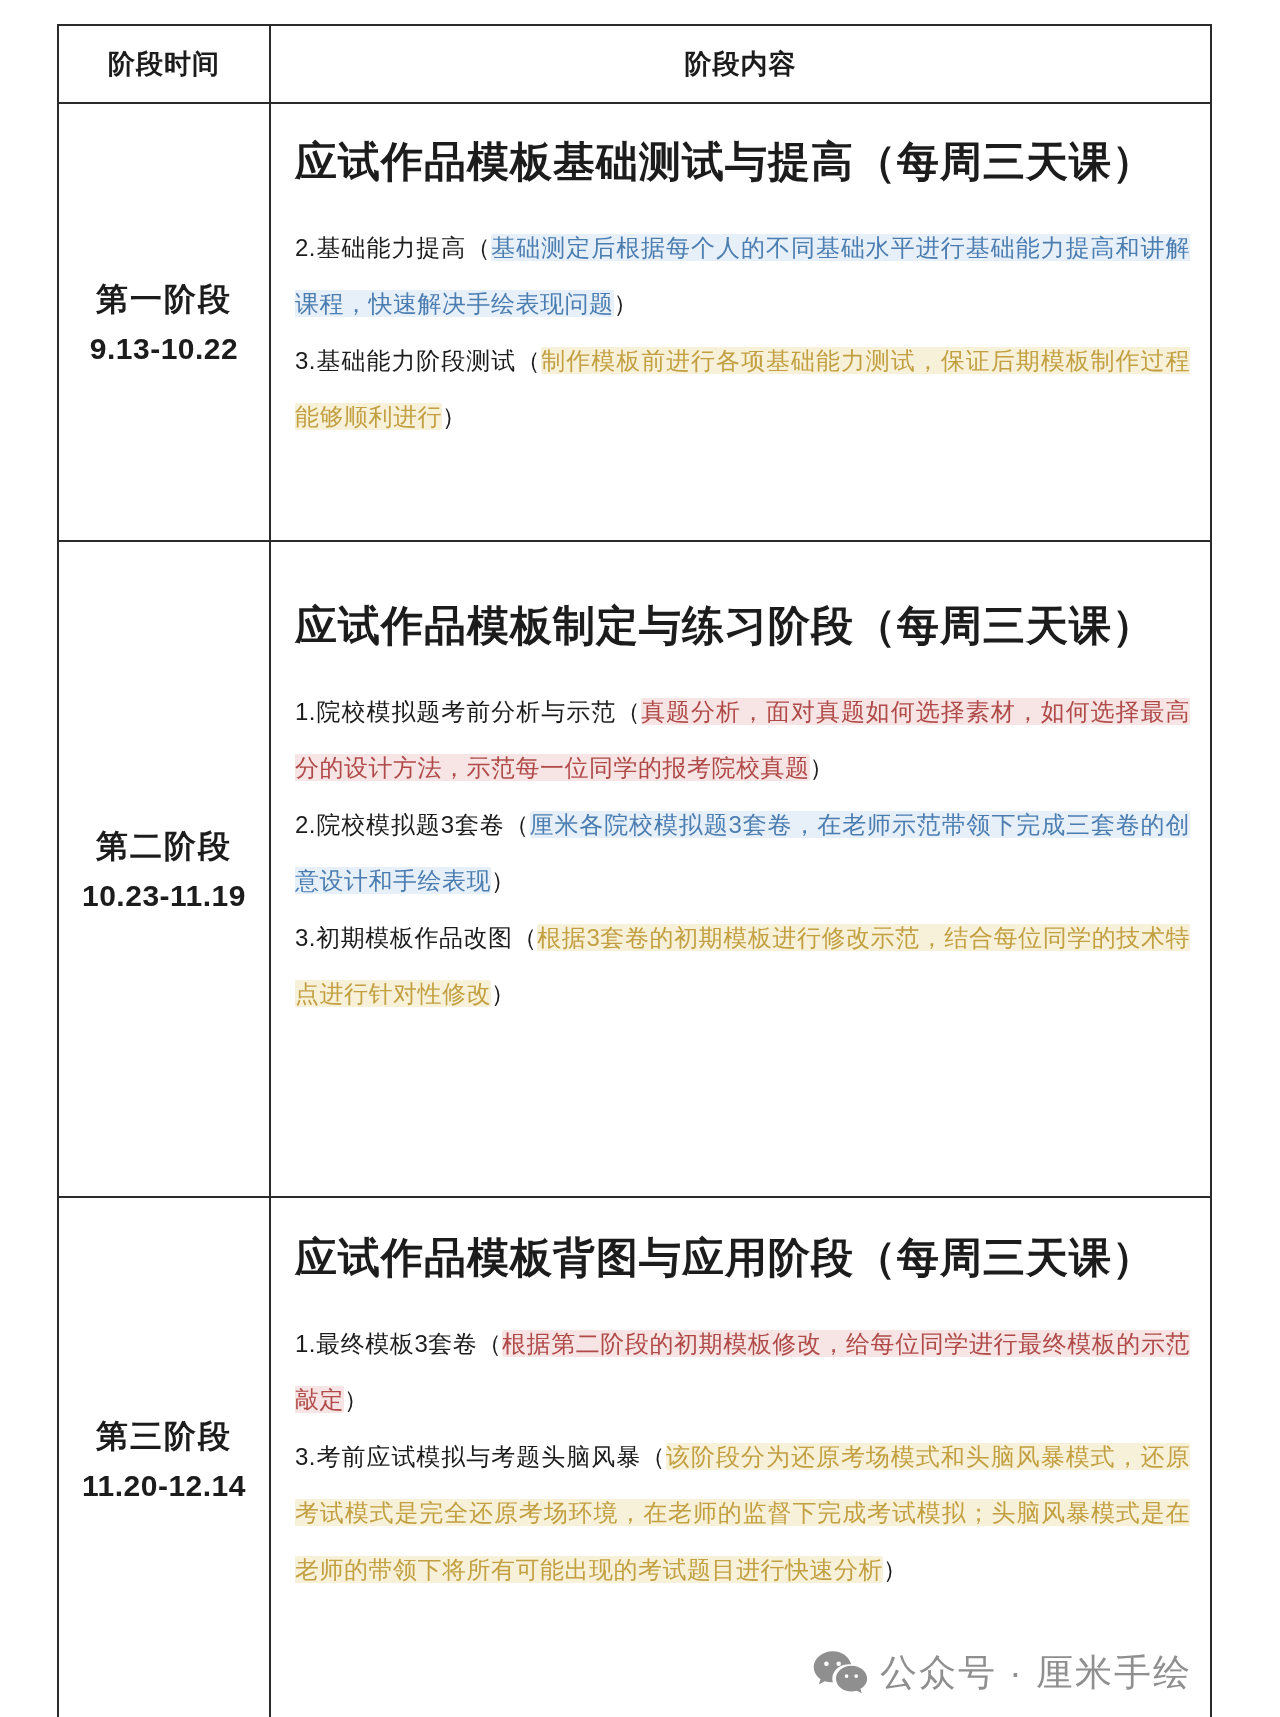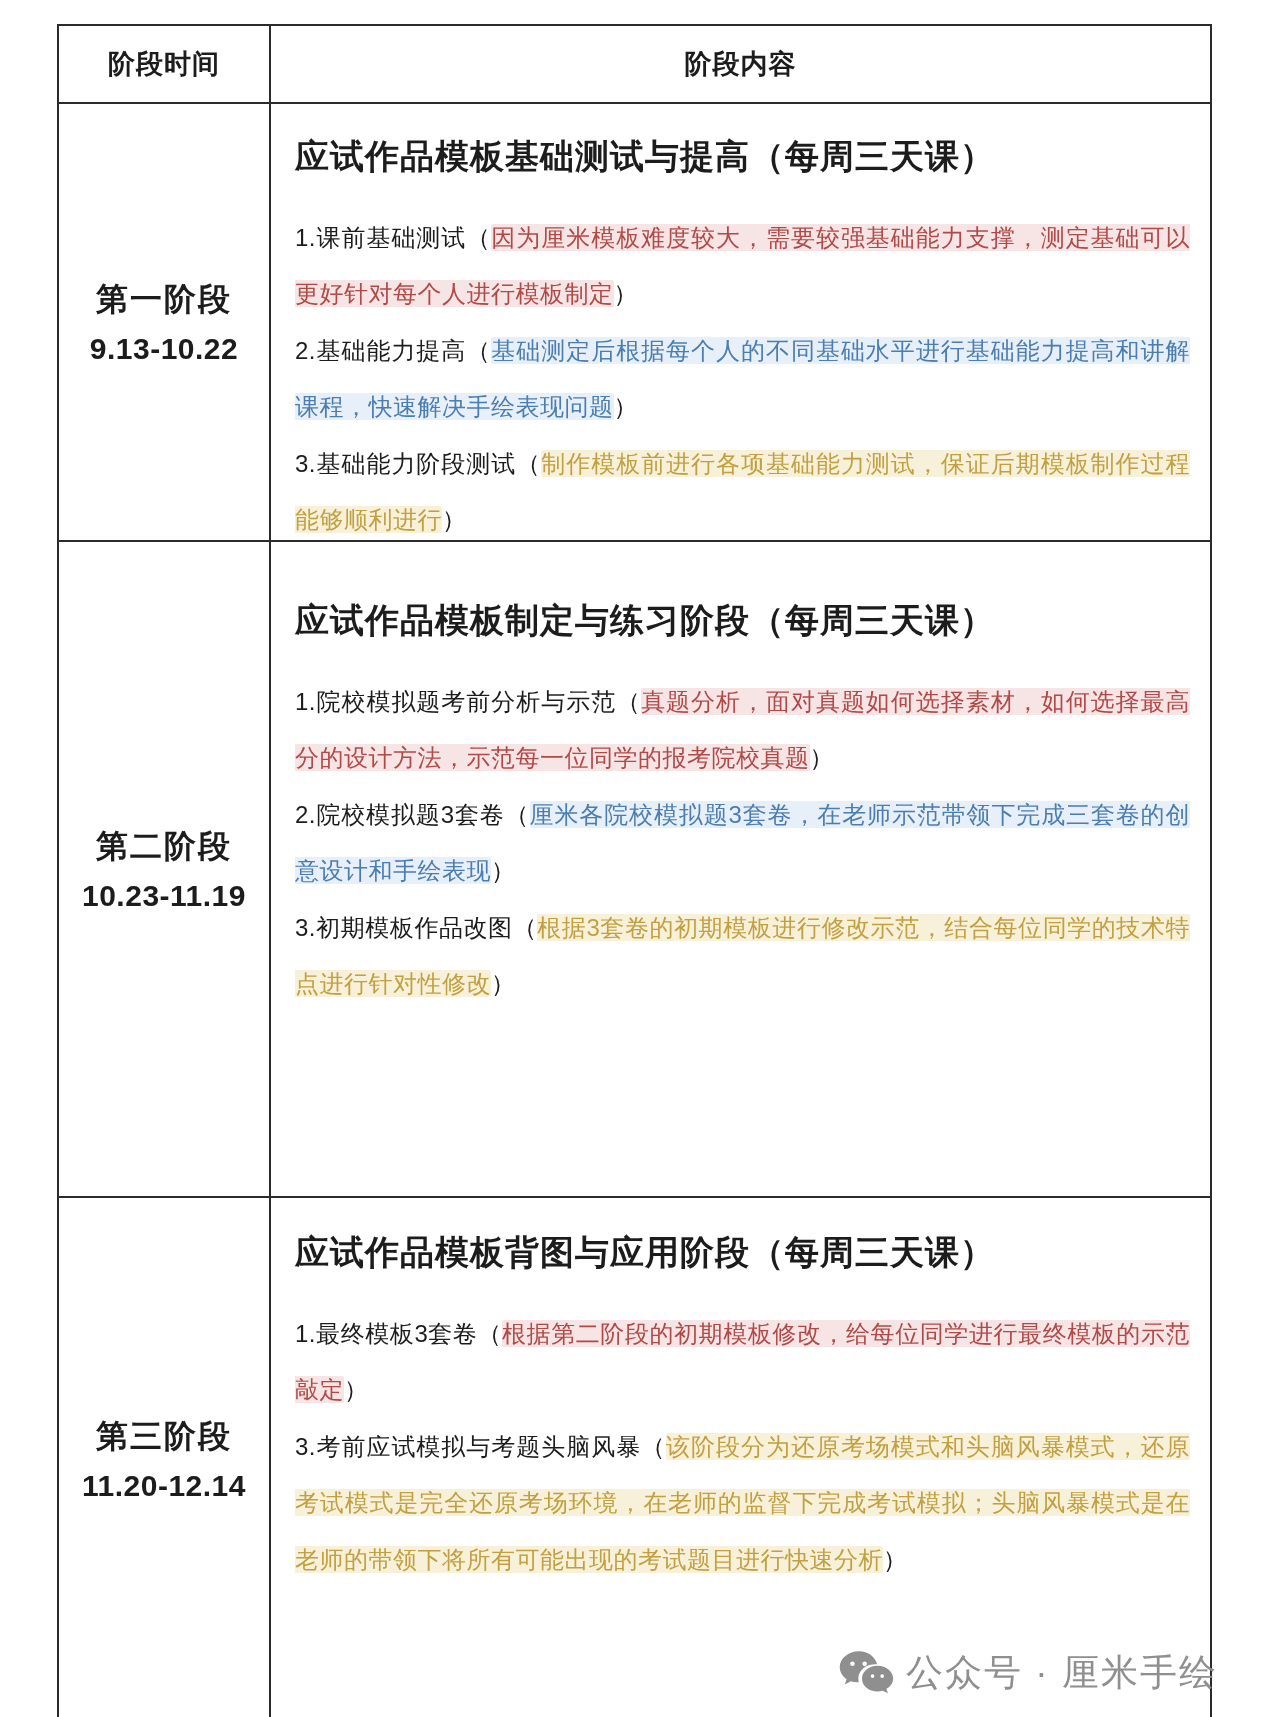--- a/index.html
+++ b/index.html
@@ -27,33 +27,33 @@
   .cell.lastrow{border-bottom:none;}
 
   .th{display:flex;align-items:center;justify-content:center;
       font-size:27px;font-weight:600;letter-spacing:1px;}
 
   .timecell{display:flex;flex-direction:column;align-items:center;justify-content:center;gap:10px;}
   .stage{font-size:32px;font-weight:600;letter-spacing:2px;}
   .dates{font-size:30px;font-weight:bold;letter-spacing:0.5px;}
 
   .contentcell{padding:30px 20px 0 24px;}
-  .ctitle{font-size:34px;font-weight:600;letter-spacing:1px;margin-bottom:30px;}
+  .ctitle{font-size:42px;font-weight:600;letter-spacing:1px;margin-bottom:30px;}
   .contentcell.pt-lg{padding-top:56px;}
   .contentcell.pt-md{padding-top:32px;}
 
   .item{font-size:24px;line-height:2.35;text-align:justify;letter-spacing:0.5px;}
   .lbl{color:var(--c-text);}
   .detail{border-radius:2px;}
   .c-red{color:var(--c-red);background:var(--c-red-bg);}
   .c-blue{color:var(--c-blue);background:var(--c-blue-bg);}
   .c-yellow{color:var(--c-yellow);background:var(--c-yellow-bg);}
 
   .watermark{
-    position:absolute;left:838px;top:1644px;height:58px;
+    position:absolute;left:812px;top:1644px;height:58px;
     display:flex;align-items:center;gap:12px;
     color:var(--c-watermark);font-size:37px;letter-spacing:2px;white-space:nowrap;
   }
   .wm-icon{width:56px;height:48px;flex:0 0 auto;}
 </style>
 </head>
 <body>
 
 <div class="page">
   <div class="tbl">
@@ -64,21 +64,20 @@
     <div class="cell th">
       <span>阶段内容</span>
     </div>
 
     <div class="cell col1 timecell">
       <div class="stage">第一阶段</div>
       <div class="dates">9.13-10.22</div>
     </div>
     <div class="cell contentcell">
       <div class="ctitle">应试作品模板基础测试与提高（每周三天课）</div>
-      <p class="item"><span class="lbl">1.课前基础测试</span><span class="lbl">（</span><span class="detail c-red">因为厘米模板难度较大，需要较强基础能力支撑，测定基础可以更好针对每个人进行模板制定</span><span class="lbl">）</span></p>
       <p class="item"><span class="lbl">2.基础能力提高</span><span class="lbl">（</span><span class="detail c-blue">基础测定后根据每个人的不同基础水平进行基础能力提高和讲解课程，快速解决手绘表现问题</span><span class="lbl">）</span></p>
       <p class="item"><span class="lbl">3.基础能力阶段测试</span><span class="lbl">（</span><span class="detail c-yellow">制作模板前进行各项基础能力测试，保证后期模板制作过程能够顺利进行</span><span class="lbl">）</span></p>
     </div>
 
     <div class="cell col1 timecell">
       <div class="stage">第二阶段</div>
       <div class="dates">10.23-11.19</div>
     </div>
     <div class="cell contentcell pt-lg">
       <div class="ctitle">应试作品模板制定与练习阶段（每周三天课）</div>

